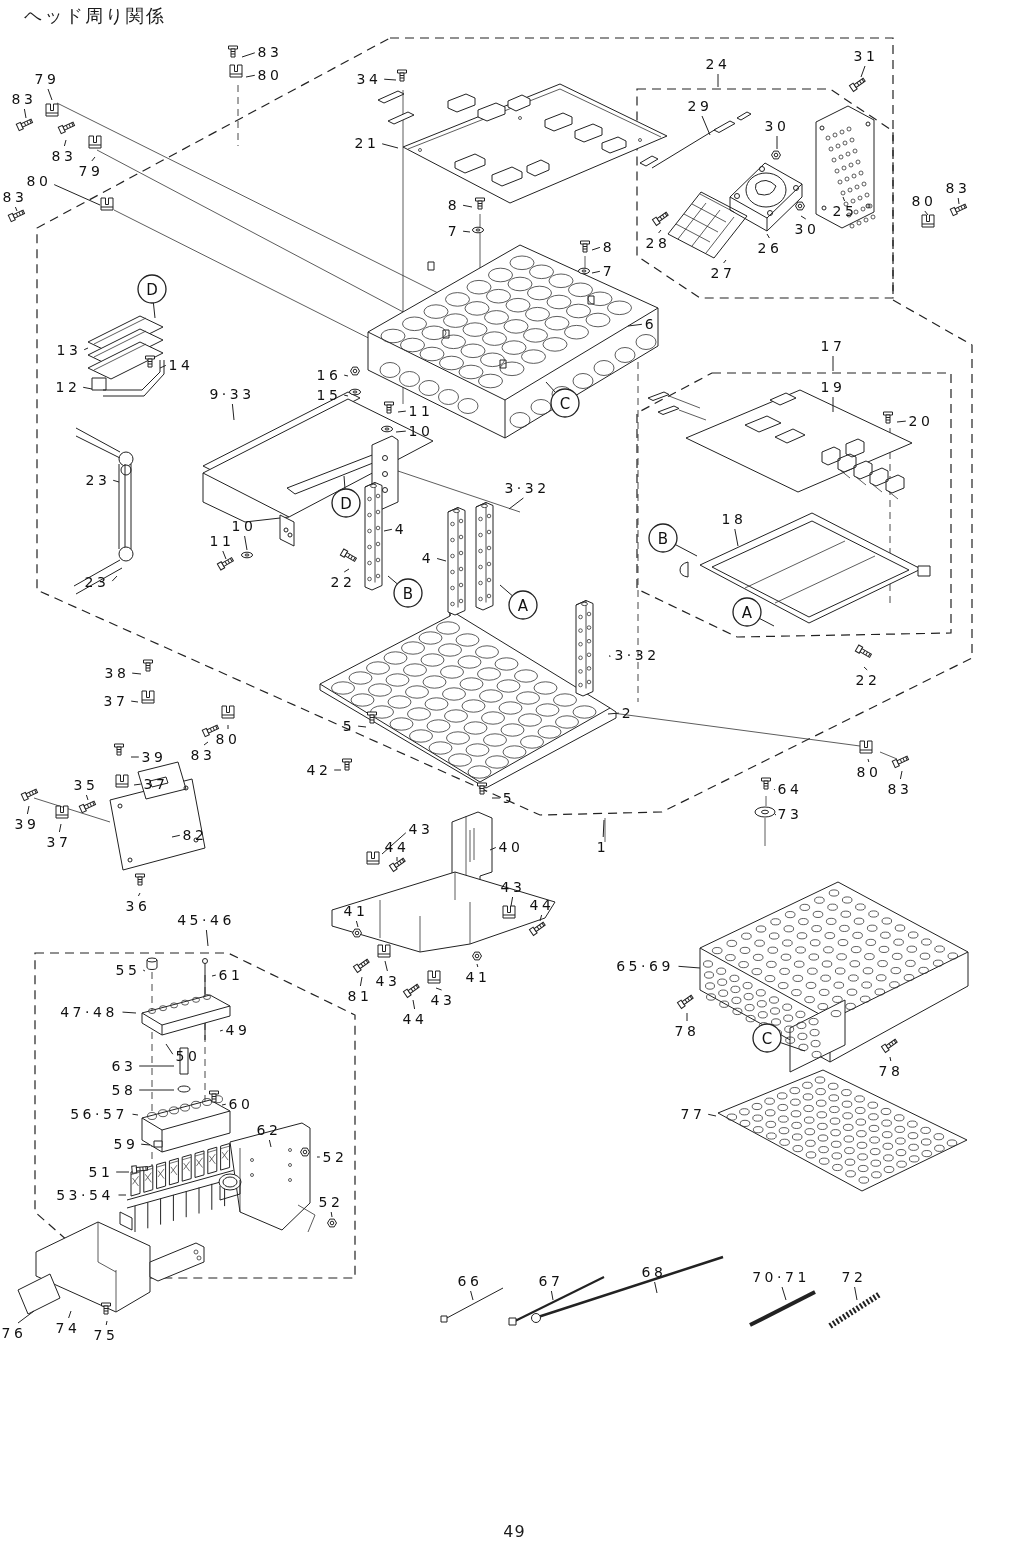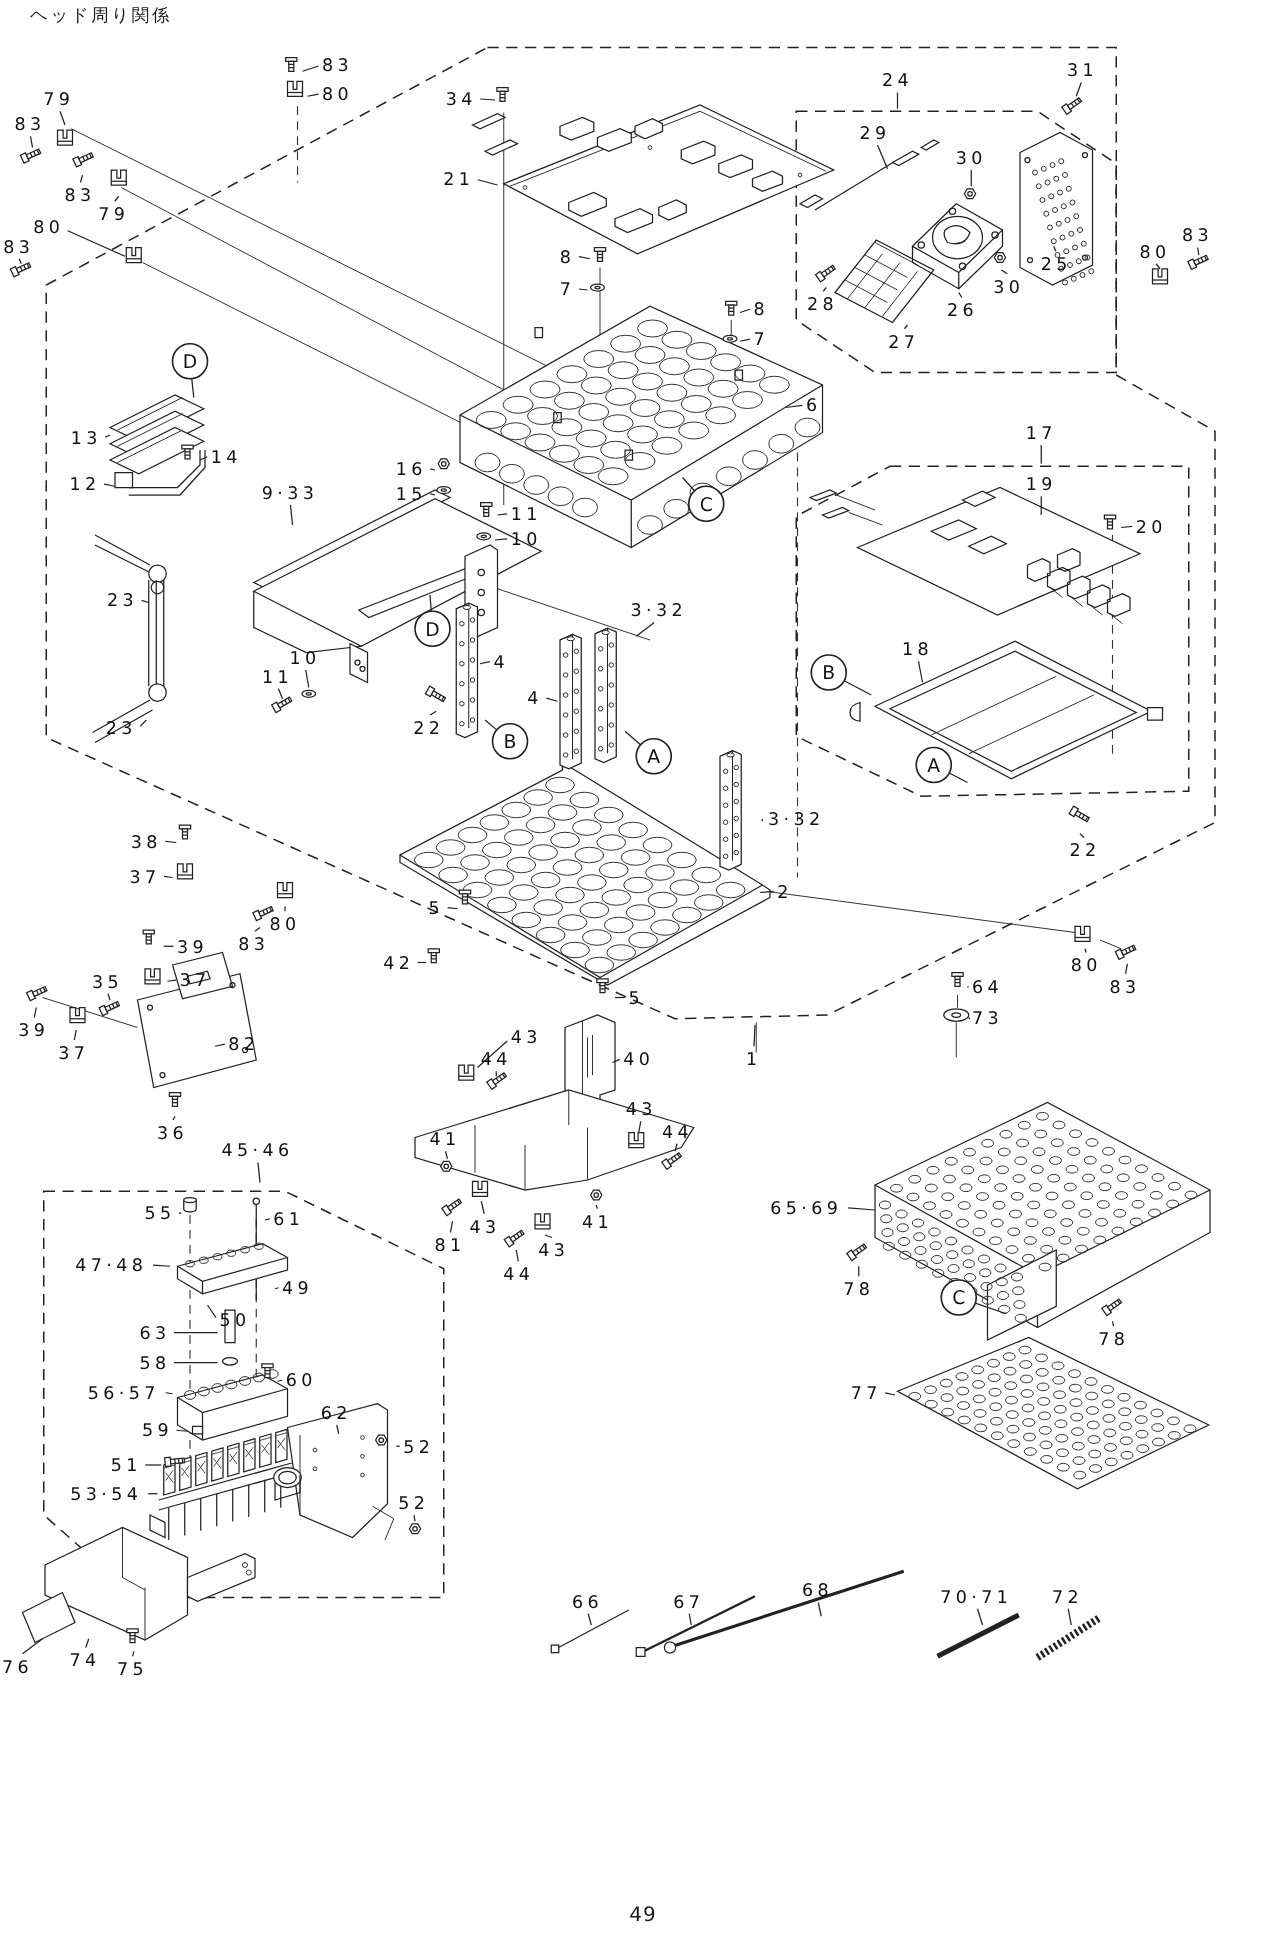--- a/index.html
+++ b/index.html
@@ -1,18 +1,18 @@
 <!DOCTYPE html>
 <html><head>
 <meta charset="utf-8">
 <style>
   html,body{margin:0;padding:0;background:#fff;}
   #page{position:relative;width:1029px;height:1557px;background:#fff;overflow:hidden;
         font-family:"DejaVu Sans","Liberation Sans",sans-serif;color:#111;}
-  #title{position:absolute;left:24px;top:4px;font-size:14px;letter-spacing:2px;color:#1a1a1a;}
+  #title{position:absolute;left:24px;top:4px;font-size:18px;letter-spacing:2px;color:#1a1a1a;}
   #pageno{position:absolute;left:0;right:0;top:1522px;text-align:center;font-size:16px;letter-spacing:1px;color:#1a1a1a;}
   svg{position:absolute;left:0;top:0;}
   .ln{stroke:#222;stroke-width:1;fill:none;}
   .lnw{stroke:#222;stroke-width:1;fill:#fff;}
   .dash{stroke:#222;stroke-width:1.2;fill:none;stroke-dasharray:9 6;}
   .thin{stroke:#333;stroke-width:0.8;fill:none;}
   .axis{stroke:#333;stroke-width:0.9;fill:none;stroke-dasharray:7 5;}
   .lbl{font-size:14px;letter-spacing:3.5px;fill:#111;}
   .cl{font-size:15px;fill:#111;}
 </style>

